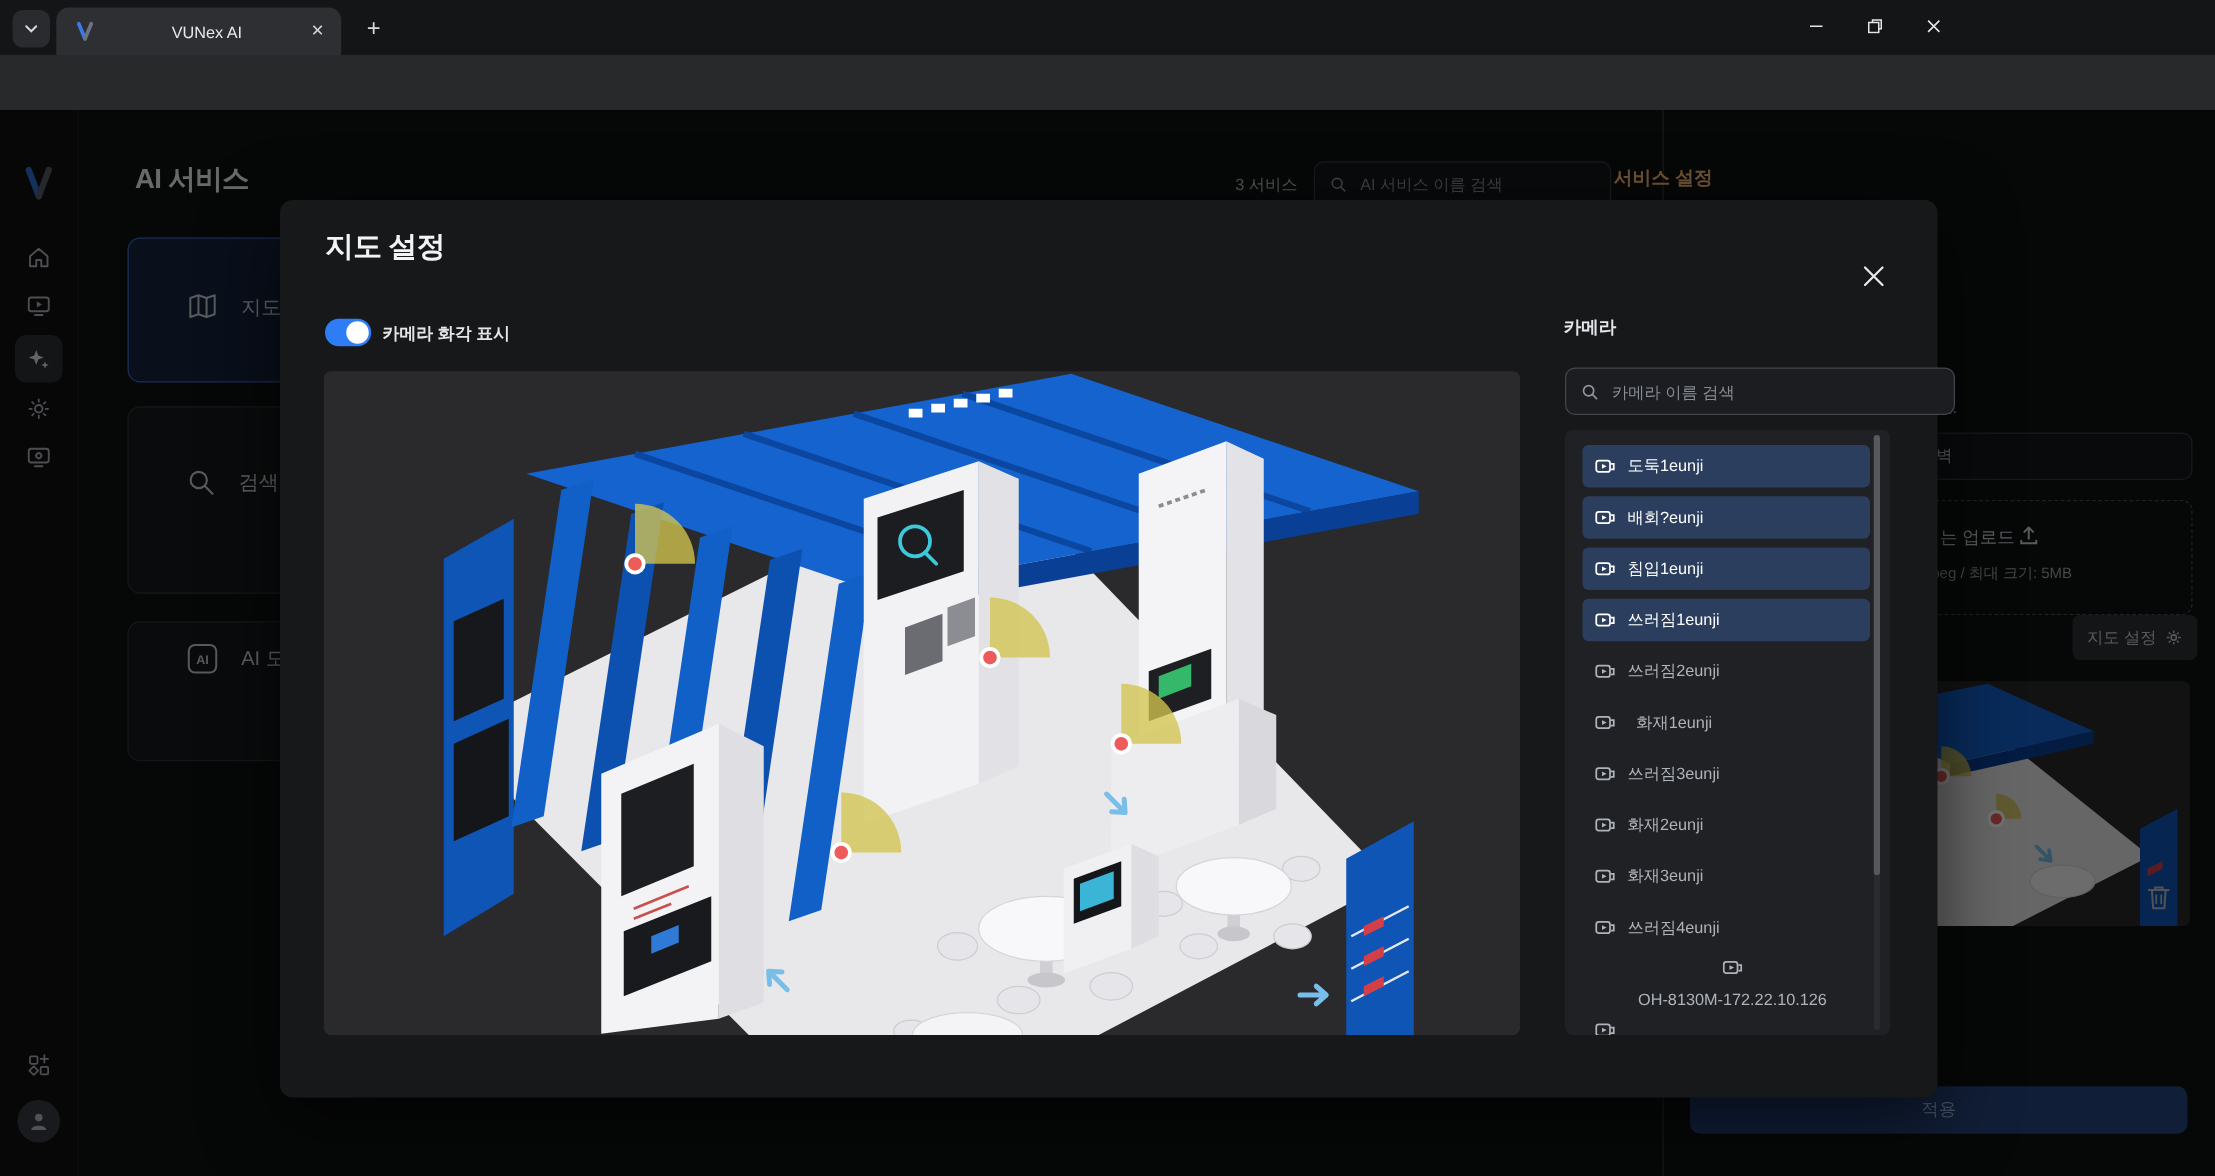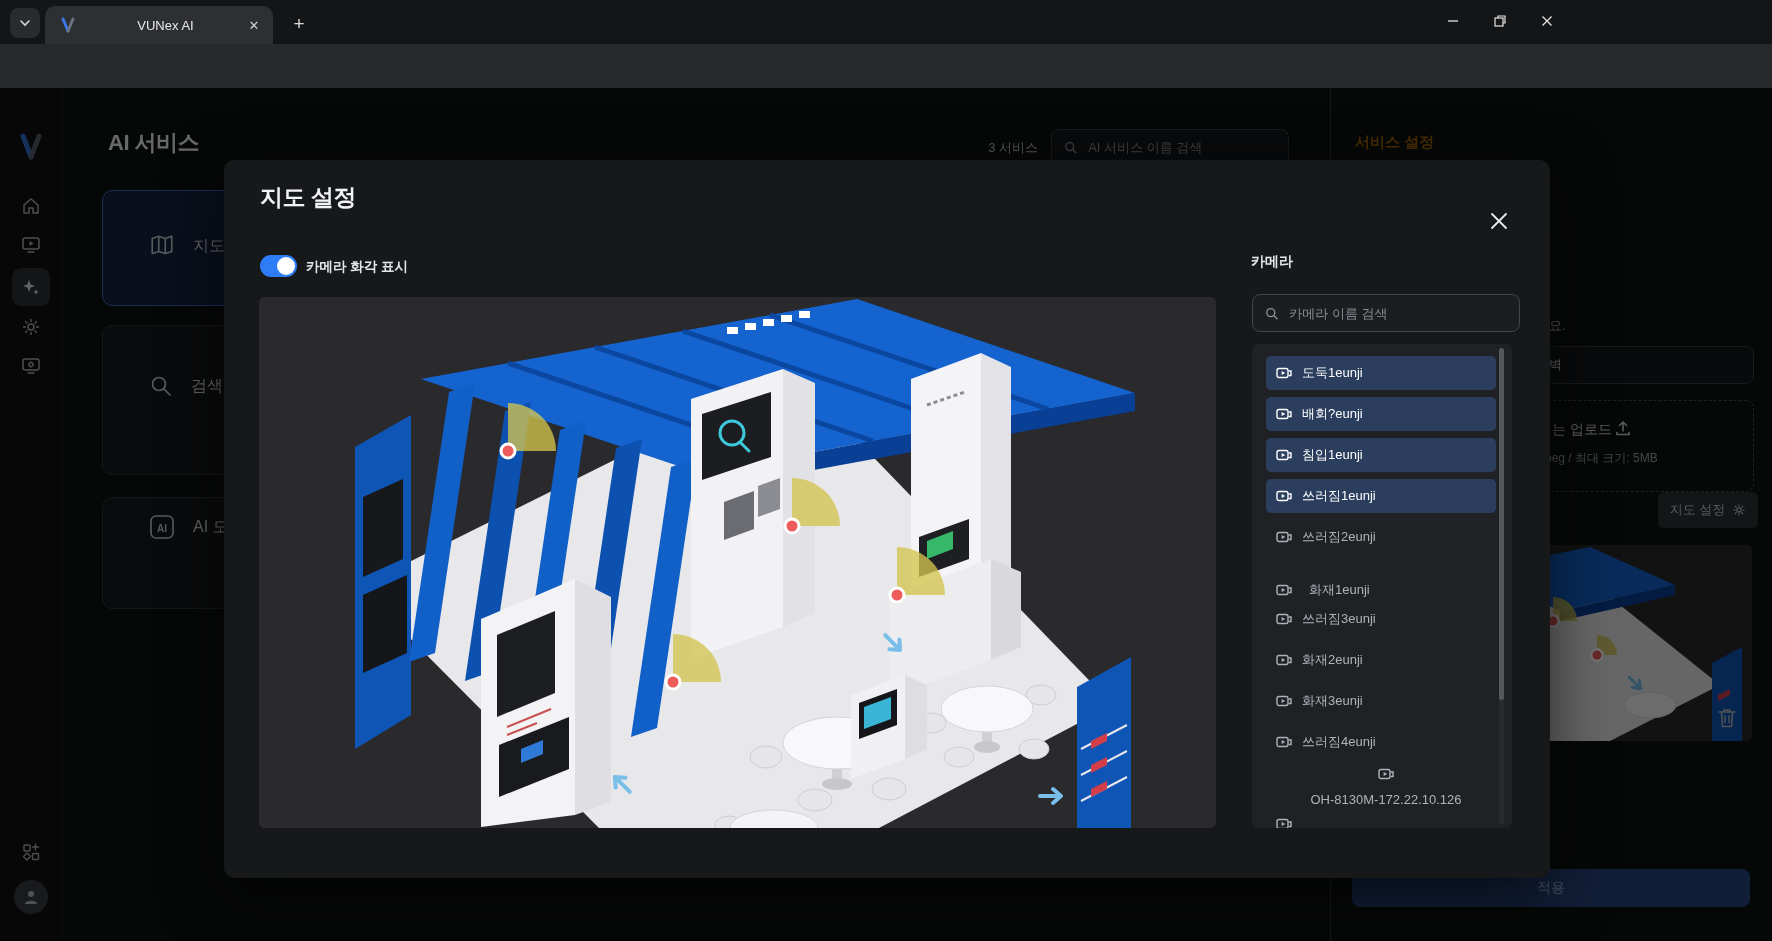--- a/index.html
+++ b/index.html
@@ -37,21 +37,21 @@
   .hdr-search{left:1051px;top:41px;width:238px;height:37px;}
   .pill-search input{background:transparent;border:none;outline:none;color:#d6d9dd;font-size:13px;width:100%;
                      font-family:inherit;}
   .pill-search input::placeholder{color:#888d94;}
   .navcard{left:102px;width:640px;border-radius:10px;background:#17191c;border:1px solid #33363b;
            box-sizing:border-box;}
   .navcard.sel{background:#15233f;border:1px solid #3e69c9;}
   .navcard .row{position:absolute;left:46px;display:flex;align-items:center;gap:18px;color:#d6d9dd;
                 font-size:16px;}
   .vdivider{left:1330px;top:0;width:1px;height:853px;background:#35383c;}
-  .svc-title{left:1355px;top:45px;font-size:15px;font-weight:700;color:#a16207;}
+  .svc-title{left:1291px;top:45px;font-size:15px;font-weight:700;color:#fdba74;}
   .frag{color:#c9cdd2;font-size:13px;}
   .svc-input{left:1390px;top:258px;width:364px;height:38px;border-radius:8px;background:#16181b;
              border:1px solid #3a3d42;box-sizing:border-box;}
   .dashedbox{left:1390px;top:312px;width:364px;height:92px;border-radius:8px;border:1px dashed #4a4d52;
              box-sizing:border-box;}
   .mapset-btn{left:1658px;top:404px;width:100px;height:36px;border-radius:6px;background:#2e3136;
               display:flex;align-items:center;justify-content:center;gap:7px;color:#c5c9ce;font-size:13px;}
   .minimap{left:1420px;top:457px;width:332px;height:196px;border-radius:6px;background:#29292b;overflow:hidden;}
   .trash{left:1714px;top:616px;width:26px;height:28px;color:#b7bbc1;display:flex;align-items:center;
          justify-content:center;}
@@ -67,21 +67,21 @@
   .m-close{left:1258px;top:44px;width:34px;height:34px;display:flex;align-items:center;justify-content:center;
            color:#e8e9eb;border-radius:6px;}
   .toggle{left:36px;top:95px;width:37px;height:22px;border-radius:11px;background:#43474d;}
   .toggle.on{background:#2e7cf6;}
   .toggle .knob{position:absolute;top:2px;left:2px;width:18px;height:18px;border-radius:50%;background:#fff;
                 transition:left .1s;}
   .toggle.on .knob{left:17px;}
   .t-label{left:82px;top:98px;font-size:13.5px;font-weight:600;color:#e3e5e8;}
   .mapbox{left:35px;top:137px;width:957px;height:531px;border-radius:6px;background:#2a2a2c;overflow:hidden;}
   .cam-title{left:1027px;top:93px;font-size:14px;font-weight:700;color:#e3e5e8;}
-  .cam-search{left:1028px;top:134px;width:268px;height:38px;background:#1b1d20;border-color:#42454b;}
+  .cam-search{left:1028px;top:134px;width:312px;height:38px;background:#1b1d20;border-color:#42454b;}
   .cam-list{left:1028px;top:184px;width:260px;height:484px;border-radius:6px;background:#202124;overflow:hidden;}
   .cam-item{position:absolute;left:14px;width:230px;height:34px;border-radius:5px;display:flex;
             align-items:center;gap:10px;padding-left:10px;box-sizing:border-box;color:#aeb3ba;font-size:13px;}
   .cam-item.sel{background:#2b3e5e;color:#fff;}
   .cam-item .cam-ic{flex:0 0 auto;display:flex;}
   .cam-track{position:absolute;left:247px;top:4px;width:5px;height:476px;border-radius:3px;background:#2a2b2e;}
   .cam-thumb{position:absolute;left:247px;top:6px;width:5px;height:352px;border-radius:3px;background:#55585d;}
   svg{display:block;}
 </style>
 </head>
@@ -458,21 +458,21 @@
       <div class="cam-item" style="top: 176px;">
     <span class="cam-ic">
       <svg width="16" height="16" viewBox="0 0 16 16">
             <rect x="1" y="3.5" width="11" height="9" rx="2" fill="none" stroke="currentColor" stroke-width="1.4"></rect>
             <path d="M12.7 6 H15 V10.5 H12.7" fill="none" stroke="currentColor" stroke-width="1.4"></path>
             <path d="M5.6 6.1 L9.3 8 L5.6 9.9 Z" fill="currentColor"></path>
           </svg>
     </span>
     <span class="cam-label">쓰러짐2eunji</span>
   </div>
-      <div class="cam-item" style="top: 229px; gap: 17px;">
+      <div class="cam-item" style="top: 217px; gap: 17px;">
     <span class="cam-ic">
       <svg width="16" height="16" viewBox="0 0 16 16">
             <rect x="1" y="3.5" width="11" height="9" rx="2" fill="none" stroke="currentColor" stroke-width="1.4"></rect>
             <path d="M12.7 6 H15 V10.5 H12.7" fill="none" stroke="currentColor" stroke-width="1.4"></path>
             <path d="M5.6 6.1 L9.3 8 L5.6 9.9 Z" fill="currentColor"></path>
           </svg>
     </span>
     <span class="cam-label">화재1eunji</span>
   </div>
       <div class="cam-item" style="top: 258px;">

